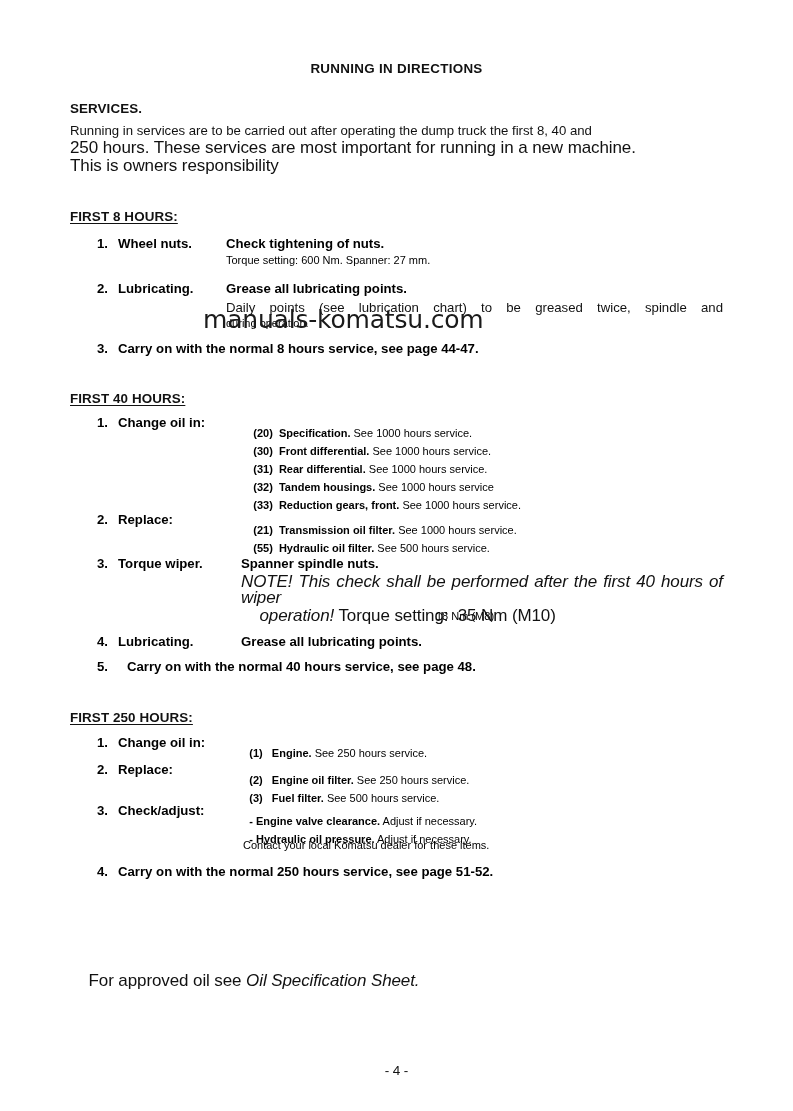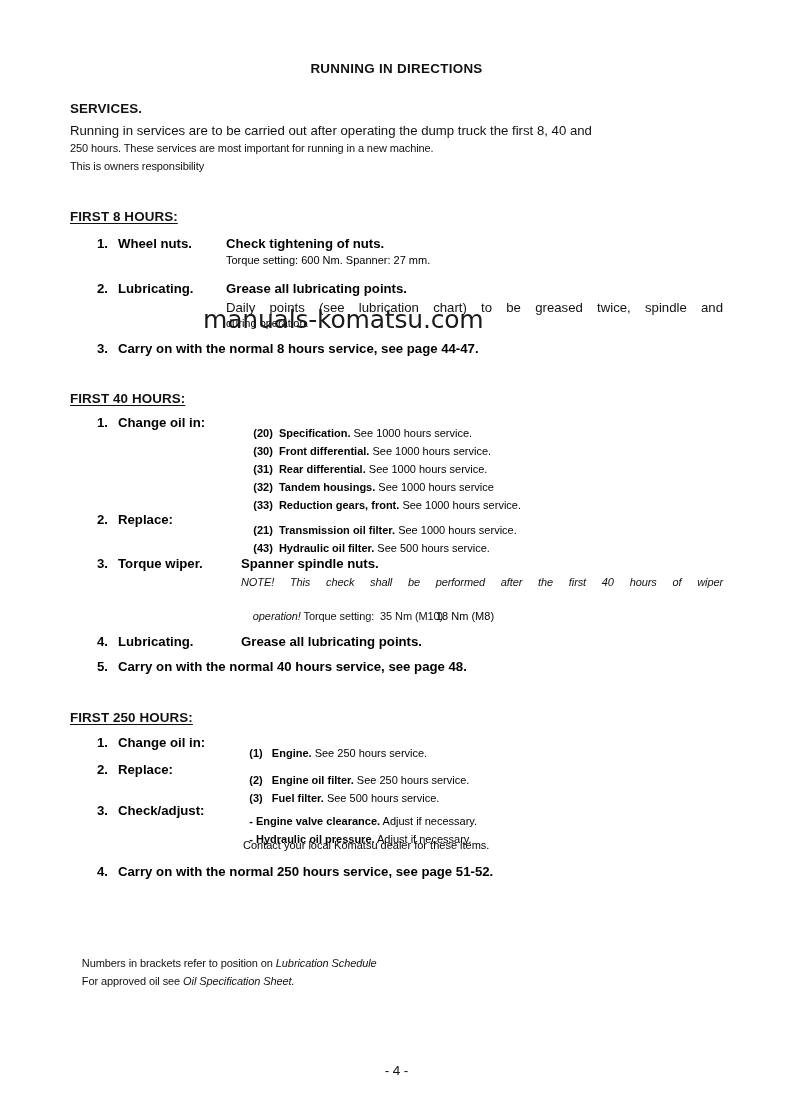--- a/index.html
+++ b/index.html
@@ -17,21 +17,21 @@
     width: 793px;
     height: 1111px;
     background: #ffffff;
     overflow: hidden;
   }
 
   
   .t {
     position: absolute;
     white-space: pre;
-    font-size: 11px;
+    font-size: 17px;
     line-height: 16px;
     letter-spacing: -0.1px;
     color: #111111;
   }
   .b  { font-weight: bold; }
   .i  { font-style: italic; }
   .u  { }
 
   
   #page-title {
@@ -148,41 +148,41 @@
   <div class="val" style="left:241px; top:487px;">
     <span class="b">(33)</span><span>  </span><span class="b">Reduction gears, front.</span><span> See 1000 hours service.</span>
   </div>
 
   <div class="num" style="left:97px; top:512px;">2.</div>
   <div class="lbl" style="left:118px; top:512px;">Replace:</div>
   <div class="val" style="left:241px; top:512px;">
     <span class="b">(21)</span><span>  </span><span class="b">Transmission oil filter.</span><span> See 1000 hours service.</span>
   </div>
   <div class="val" style="left:241px; top:530px;">
-    <span class="b">(43)</span><span>  </span><span class="b">Hydraulic oil filter.</span><span> See 500 hours service.</span>
+    <span class="b">(55)</span><span>  </span><span class="b">Hydraulic oil filter.</span><span> See 500 hours service.</span>
   </div>
 
   <div class="num" style="left:97px; top:556px;">3.</div>
   <div class="lbl" style="left:118px; top:556px;">Torque wiper.</div>
   <div class="lbl" style="left:241px; top:556px;">Spanner spindle nuts.</div>
 
   <div class="t i" style="left:241px; top:574px; width:482px; text-align:justify; text-align-last:justify; white-space:normal;">
     <span>NOTE! This check shall be performed after the first 40 hours of </span><span class="u">wiper</span>
   </div>
   <div class="t" style="left:241px; top:592px;">
     <span class="i u">operation!</span><span> Torque setting:  35 Nm (M10)</span>
   </div>
   <div class="val" style="left:436px; top:610px;">18 Nm (M8)</div>
 
   <div class="num" style="left:97px; top:634px;">4.</div>
   <div class="lbl" style="left:118px; top:634px;">Lubricating.</div>
   <div class="lbl" style="left:241px; top:634px;">Grease all lubricating points.</div>
 
   <div class="num" style="left:97px; top:659px;">5.</div>
-  <div class="lbl" style="left:118px; top:659px;text-align:right;">Carry on with the normal 40 hours service, see page 48.</div>
+  <div class="lbl" style="left:127px; top:659px;text-align:right;">Carry on with the normal 40 hours service, see page 48.</div>
 
   <div class="t section-heading" style="left:70px; top:710px;">FIRST 250 HOURS:</div>
 
   <div class="num" style="left:97px; top:735px;">1.</div>
   <div class="lbl" style="left:118px; top:735px;">Change oil in:</div>
   <div class="val" style="left:237px; top:735px;">
     <span class="b">(1)</span><span>   </span><span class="b">Engine.</span><span> See 250 hours service.</span>
   </div>
 
   <div class="num" style="left:97px; top:762px;">2.</div>
@@ -200,23 +200,20 @@
     <span class="b">- Engine valve clearance.</span><span> Adjust if necessary.</span>
   </div>
   <div class="val" style="left:237px; top:821px;">
     <span class="b">- Hydraulic oil pressure.</span><span> Adjust if necessary.</span>
   </div>
   <div class="val" style="left:243px; top:839px;">Contact your local Komatsu dealer for these items.</div>
 
   <div class="num" style="left:97px; top:864px;">4.</div>
   <div class="lbl" style="left:118px; top:864px;">Carry on with the normal 250 hours service, see page 51-52.</div>
 
-  <div class="t" style="left:70px; top:939px;">
-    <span>Numbers in brackets refer to position on </span><span class="i">Lubrication Schedule</span>
-  </div>
   <div class="t" style="left:70px; top:957px;">
     <span>For approved oil see </span><span class="i">Oil Specification Sheet.</span>
   </div>
 
   <div id="watermark">manuals-komatsu.com</div>
 
   <div class="t" id="page-number">- 4 -</div>
 
 </div>
 

